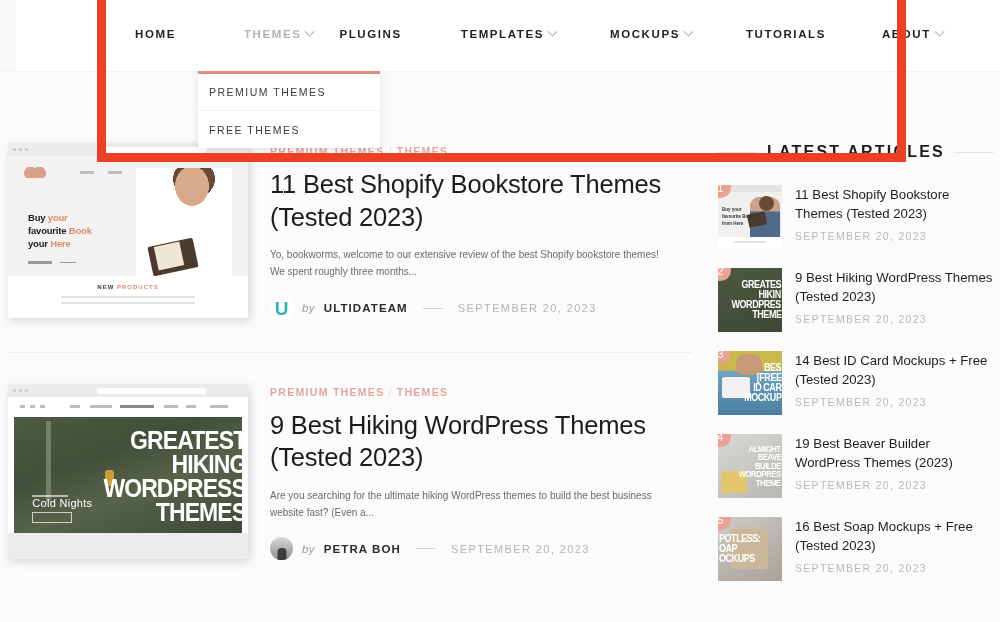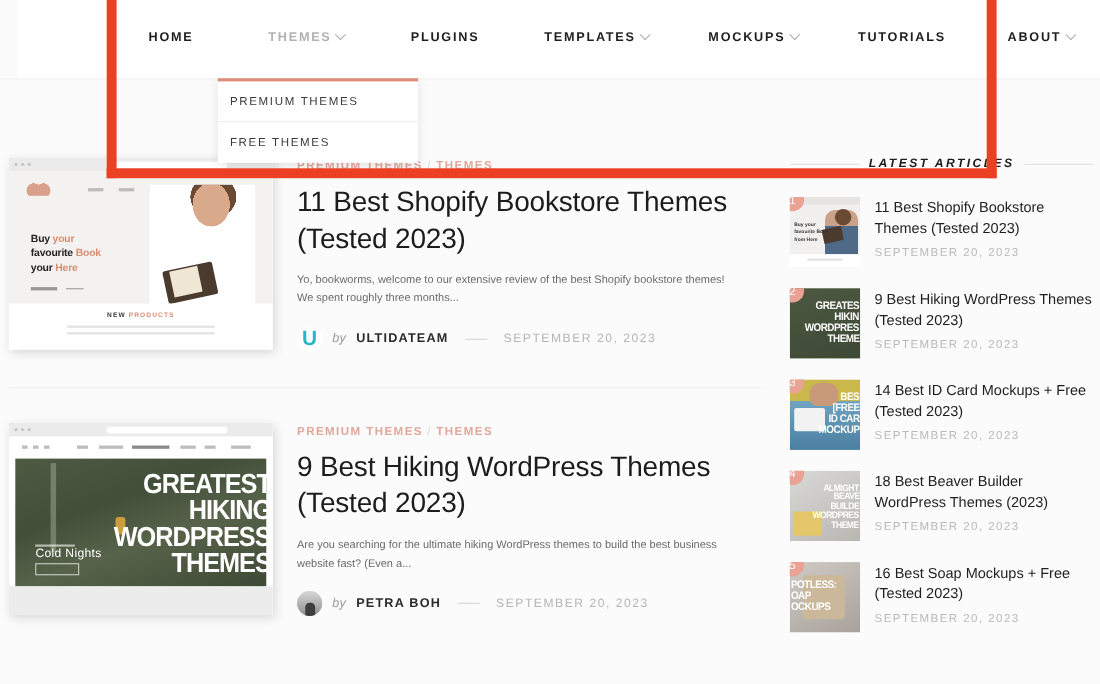--- a/index.html
+++ b/index.html
@@ -89,22 +89,22 @@
   }
   .meta-dash { width: 20px; height: 1px; background: #d5d5d5; margin: 0 6px; }
   .meta-date { font-size: 11px; color: #b5b5b5; letter-spacing: 1.4px; text-transform: uppercase; }
   .post-divider { height: 1px; background: #eeeeee; margin: 32px 0 31px 0; }
 
   
   .sidebar { position: absolute; left: 718px; top: 72px; width: 276px; }
   .side-head { display: flex; align-items: center; gap: 9px; margin-bottom: 24px; }
   .side-rule { flex: 1; height: 1px; background: #e3e3e3; }
   .side-title {
-    font-size: 11px; letter-spacing: 2.2px; color: #1c1c1c;
-    font-weight: 600; text-transform: uppercase; white-space: nowrap; font-style: italic;
+    font-size: 16px; letter-spacing: 2.2px; color: #1c1c1c;
+    font-weight: 600; text-transform: uppercase; white-space: nowrap;
   }
   .side-item { display: flex; gap: 13px; margin-bottom: 19px; position: relative; }
   .side-thumb { width: 64px; height: 64px; flex: none; position: relative; overflow: hidden; }
   .rank {
     position: absolute; left: -8px; top: -8px; width: 21px; height: 21px;
     border-radius: 50%; background: #e9a294; color: #fff;
     font-size: 10.5px; display: flex; align-items: center; justify-content: center;
     z-index: 2; font-weight: 500;
   }
   .side-text { padding-top: 1px; }
@@ -414,21 +414,21 @@
           <div class="st-cap" style="font-size:8.6px">
             <span>ALMIGHT</span>
             <span>BEAVE</span>
             <span>BUILDE</span>
             <span>WORDPRES</span>
             <span>THEME</span>
           </div>
           <span class="rank">4</span>
         </div>
         <div class="side-text">
-          <div class="side-post-title">18 Best Beaver Builder WordPress Themes (2023)</div>
+          <div class="side-post-title">19 Best Beaver Builder WordPress Themes (2023)</div>
           <div class="side-date">SEPTEMBER 20, 2023</div>
         </div>
       </div>
 
       <div class="side-item">
         <div class="side-thumb">
           <div class="st-soap">
               <div class="bar"></div>
             </div>
           <div class="st-cap lft">
@@ -453,21 +453,21 @@
 
   <header class="site-header">
     <nav class="nav">
       <div class="nav-item" style="margin-left:119px">
         <span>HOME</span>
       </div>
       <div class="nav-item muted" style="margin-left:68px">
         <span>THEMES</span>
         <i class="chev"></i>
       </div>
-      <div class="nav-item" style="margin-left:60px">
+      <div class="nav-item" style="margin-left:26px">
         <span>PLUGINS</span>
       </div>
       <div class="nav-item" style="margin-left:59px">
         <span>TEMPLATES</span>
         <i class="chev"></i>
       </div>
       <div class="nav-item" style="margin-left:54px">
         <span>MOCKUPS</span>
         <i class="chev"></i>
       </div>

